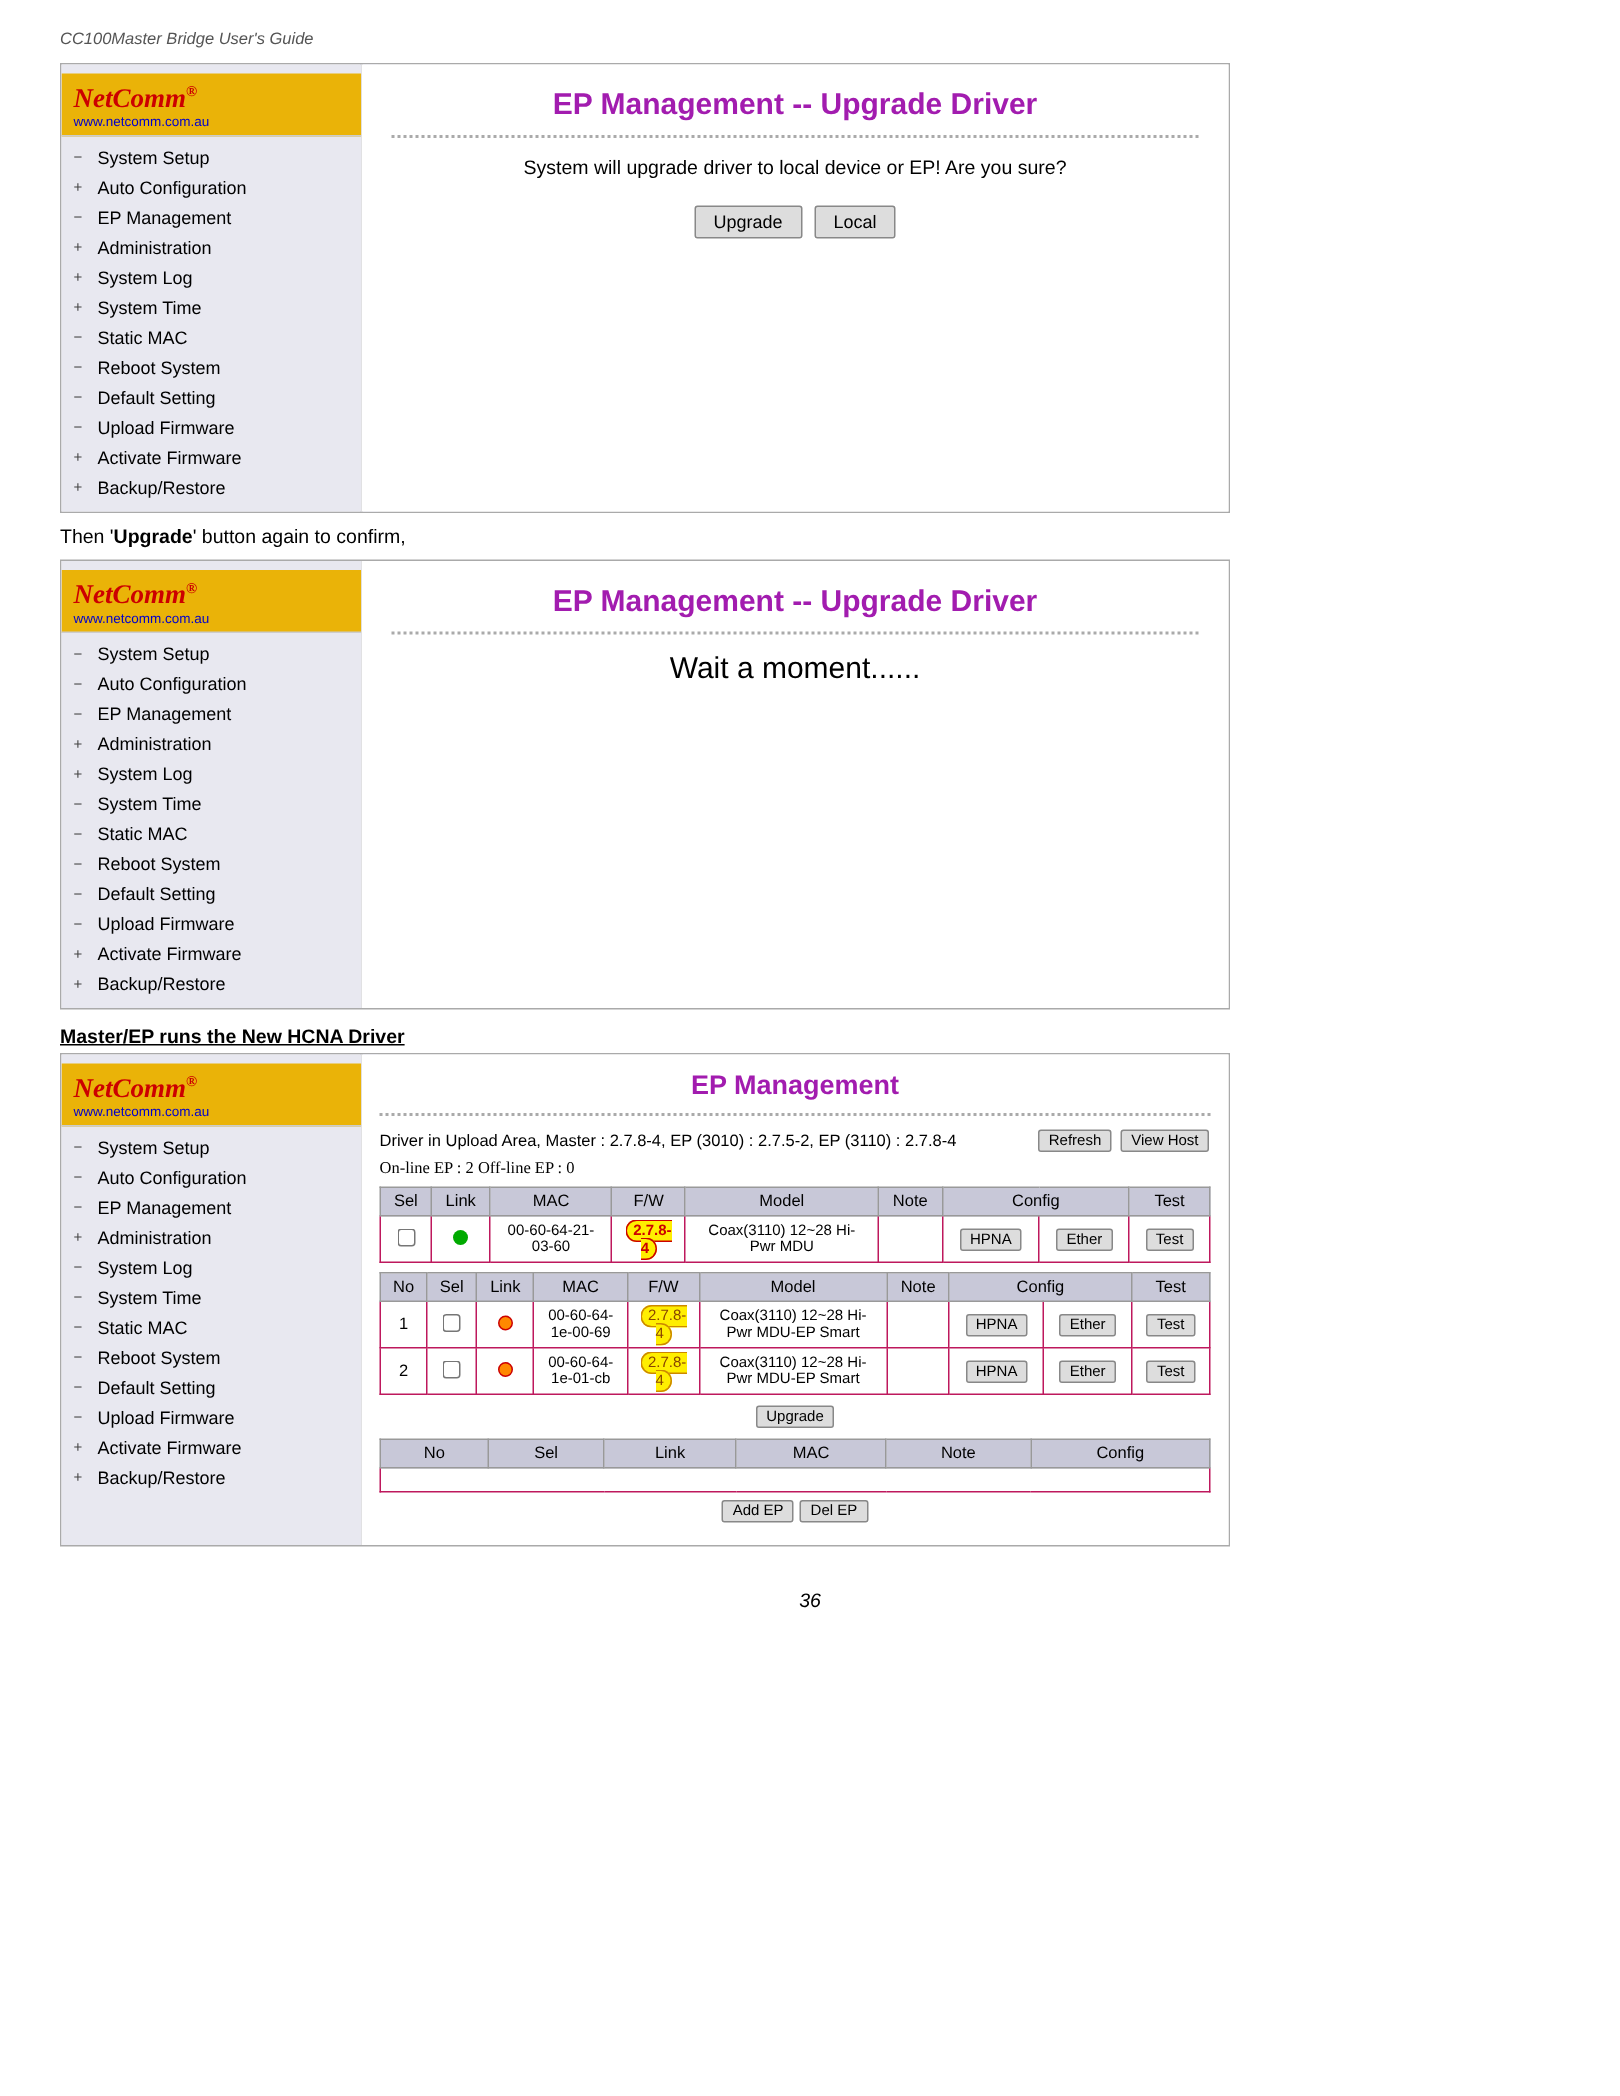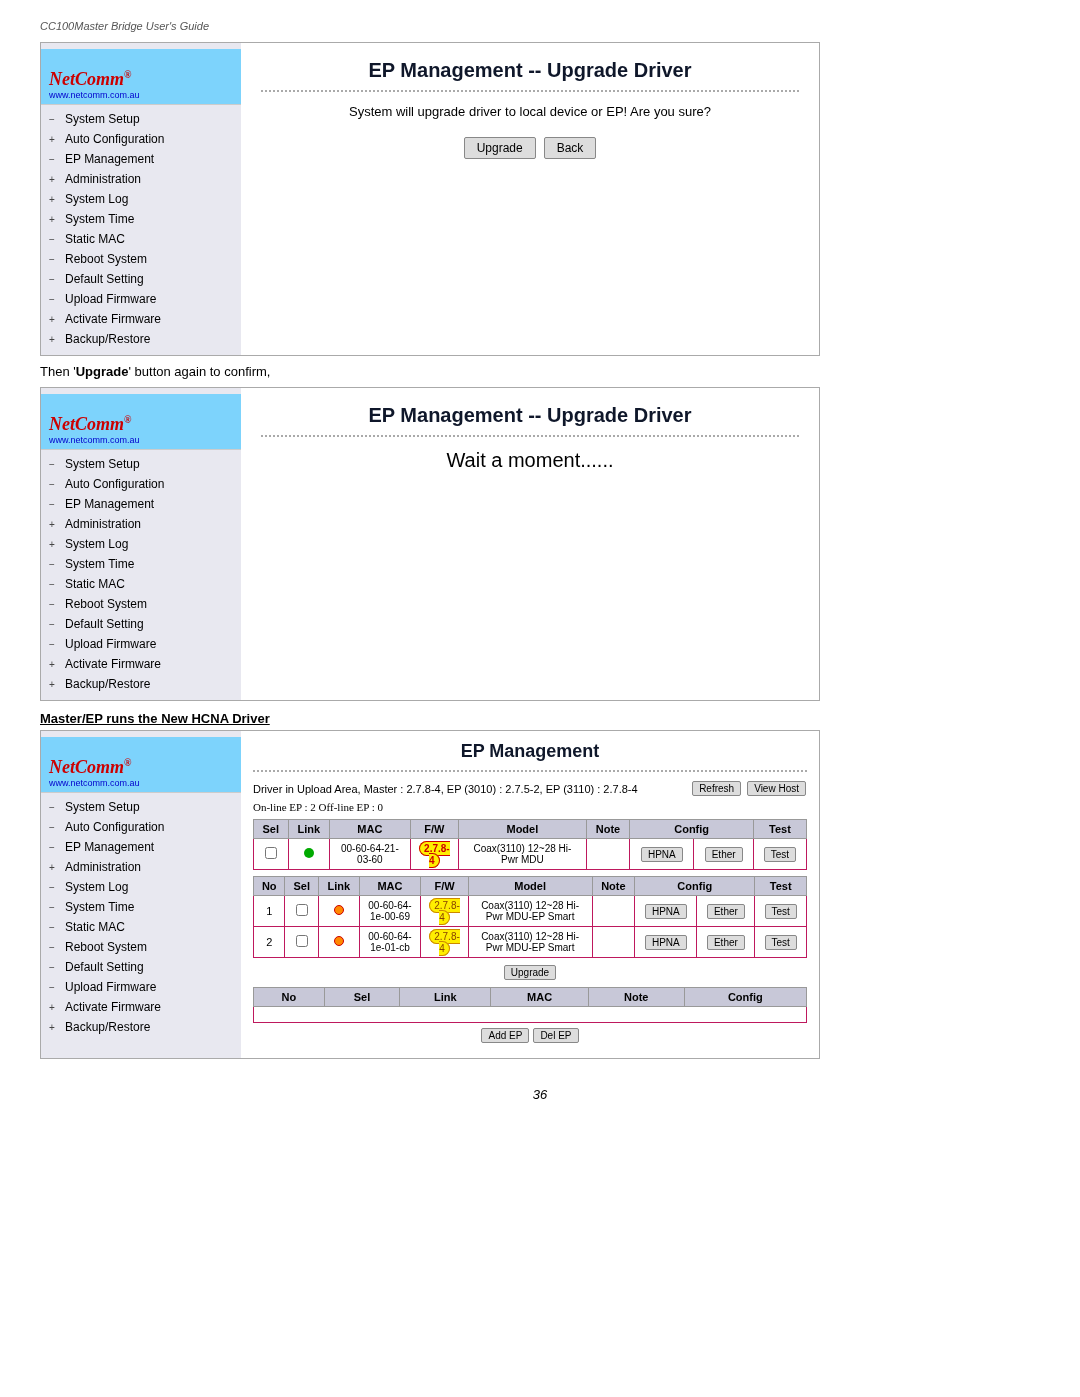--- a/index.html
+++ b/index.html
@@ -37,22 +37,22 @@
       padding: 6px 0;
       overflow: hidden;
     }
     .panel-main {
       flex: 1;
       padding: 16px 20px;
       background: #fff;
     }
     
     .logo-area {
-      background: #7dd3fc;
-      padding: 20px 8px 4px 8px;
+      background: #eab308;
+      padding: 6px 8px 4px 8px;
       border-bottom: 1px solid #ccc;
       margin-bottom: 4px;
     }
     .logo-url {
       font-size: 9px;
       color: #0000cc;
       display: block;
     }
     
     .nav-item {
@@ -64,21 +64,21 @@
       align-items: center;
       gap: 4px;
     }
     .nav-icon {
       font-size: 10px;
       color: #444;
       min-width: 12px;
     }
     
     .page-title {
-      color: #0f172a;
+      color: #a21caf;
       font-size: 20px;
       font-weight: bold;
       text-align: center;
       margin-bottom: 12px;
       border-bottom: 2px dotted #aaa;
       padding-bottom: 8px;
     }
     
     .btn {
       padding: 3px 12px;
@@ -122,21 +122,21 @@
     .ep-mgmt-table {
       width: 100%;
       border-collapse: collapse;
       font-size: 11px;
     }
     .ep-mgmt-table th {
       background: #c8c8d8;
       border: 1px solid #999;
       padding: 3px 6px;
       text-align: center;
-      font-weight: bold;
+      font-weight: normal;
     }
     .ep-mgmt-table td {
       border: 1px solid #be185d;
       padding: 3px 5px;
       text-align: center;
       vertical-align: middle;
     }
     .info-bar {
       font-size: 11px;
       margin-bottom: 4px;
@@ -295,21 +295,21 @@
       <div class="scrollbar-indicator">
         <div class="scroll-arrow">▲</div>
         <div class="scroll-thumb"></div>
       </div>
     </div>
     <div class="panel-main">
       <div class="page-title">EP Management -- Upgrade Driver</div>
       <div style="text-align:center; margin-bottom:16px;">System will upgrade driver to local device or EP! Are you sure?</div>
       <div style="display:flex; justify-content:center; gap:4px;">
         <button class="btn">Upgrade</button>
-        <button class="btn">Back</button>
+        <button class="btn">Local</button>
       </div>
     </div>
   </div>
 
   <div class="between-text">
     <span>Then '</span><strong>Upgrade</strong><span>' button again to confirm,</span>
   </div>
 
 
   <div class="panel">

